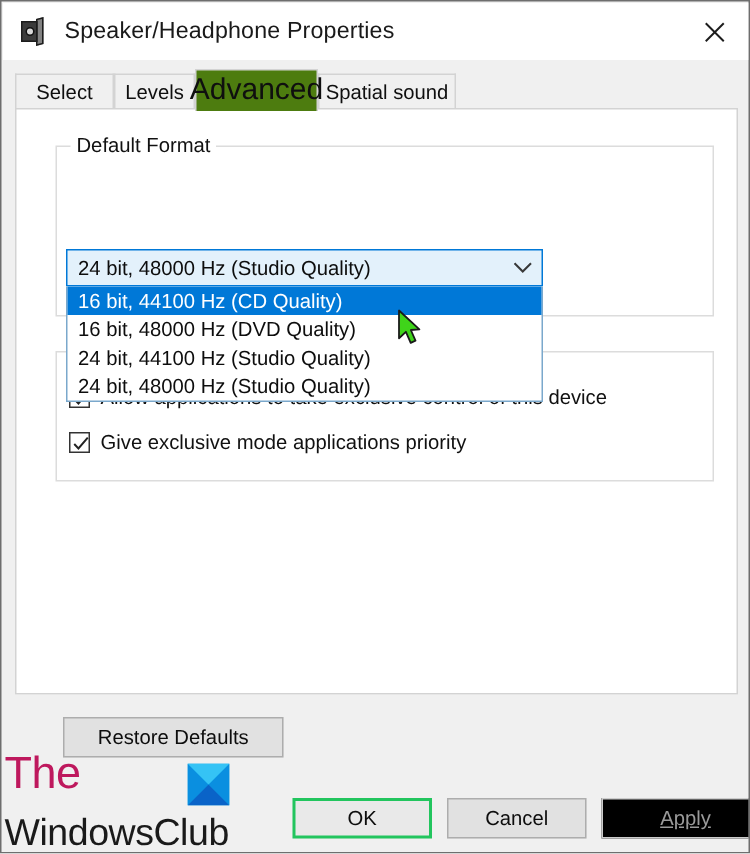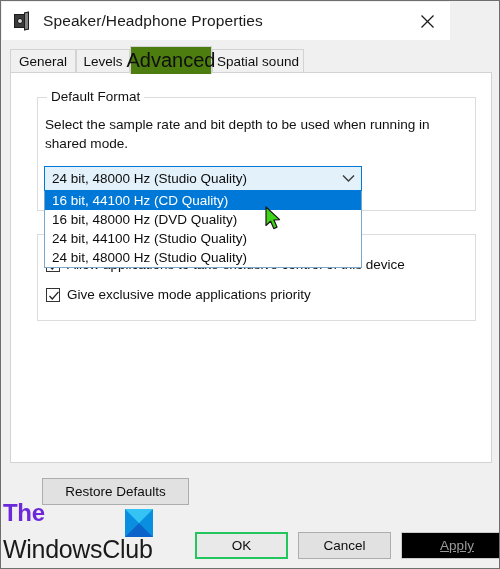--- a/index.html
+++ b/index.html
@@ -17,21 +17,21 @@
     background: #f0f0f0;
     overflow: hidden;
     box-sizing: border-box;
     border: 1px solid #6e6e6e;
   }
 
   
   .titlebar {
     position: absolute;
     left: 1px; top: 1px;
-    width: 448px;
+    width: 497px;
     height: 38px;
     background: #ffffff;
     display: flex;
     align-items: center;
   }
   .title-icon {
     width: 18px; height: 18px;
     margin-left: 11px;
     position: relative;
     flex: 0 0 auto;
@@ -319,24 +319,23 @@
 
   
   .watermark {
     position: absolute;
     left: 2px; top: 500px;
     z-index: 45;
     line-height: 1.0;
     pointer-events: none;
   }
   .wm-line1 {
-    font-size: 24px;
-    color: #6d28d9;
+    font-size: 30px;
+    color: #be185d;
     letter-spacing: -0.3px;
-    font-weight: bold;
   }
   .wm-line2 {
     font-size: 25px;
     color: #1a1a1a;
     letter-spacing: -0.3px;
     margin-top: 12px;
   }
   .wm-logo {
     position: absolute;
     left: 122px; top: 8px;
@@ -365,33 +364,32 @@
     <div class="title-text">Speaker/Headphone Properties</div>
     <div class="close-btn">
       <svg width="15" height="15" viewBox="0 0 15 15" aria-hidden="true">
         <line x1="1.5" y1="1.5" x2="13.5" y2="13.5" stroke="#1c1c1c" stroke-width="1.3"></line>
         <line x1="13.5" y1="1.5" x2="1.5" y2="13.5" stroke="#1c1c1c" stroke-width="1.3"></line>
       </svg>
     </div>
   </div>
 
   <div class="tabstrip">
-    <div class="tab" style="left:0px;width:66px;">General</div>
+    <div class="tab" style="left:0px;width:66px;">Select</div>
     <div class="tab" style="left:66px;width:54px;">Levels</div>
     <div class="tab active" style="left:120px;width:82px;">Advanced</div>
     <div class="tab" style="left:202px;width:92px;">Spatial sound</div>
   </div>
 
   <div class="tabpage"></div>
 
   <div class="groupbox" id="group-default">
     <span class="group-legend">Default Format</span>
   </div>
 
-  <div class="desc-text">Select the sample rate and bit depth to be used when running in shared mode.</div>
 
   <div class="groupbox" id="group-exclusive">
     <span class="group-legend">Exclusive Mode</span>
   </div>
 
   <div class="combo">
     <span class="combo-value">24 bit, 48000 Hz (Studio Quality)</span>
     <span class="combo-arrow">
       <svg width="13" height="9" viewBox="0 0 13 9" aria-hidden="true">
         <polyline points="1,1.5 6.5,7 12,1.5" fill="none" stroke="#3a3a3a" stroke-width="1.4"></polyline>

